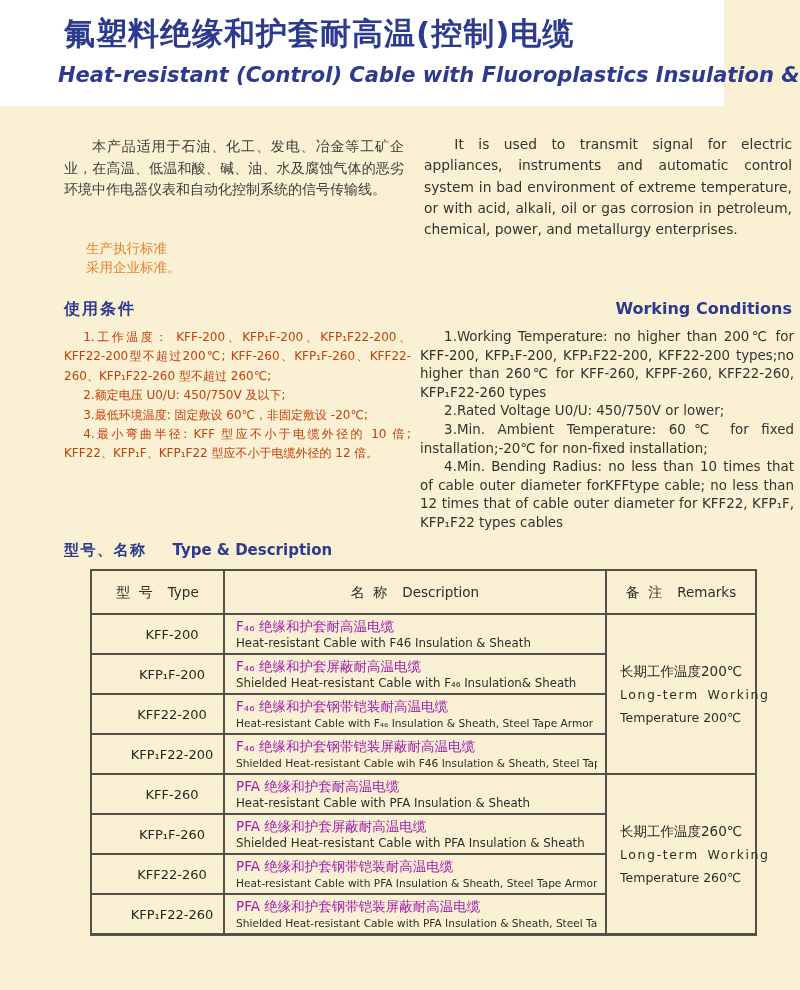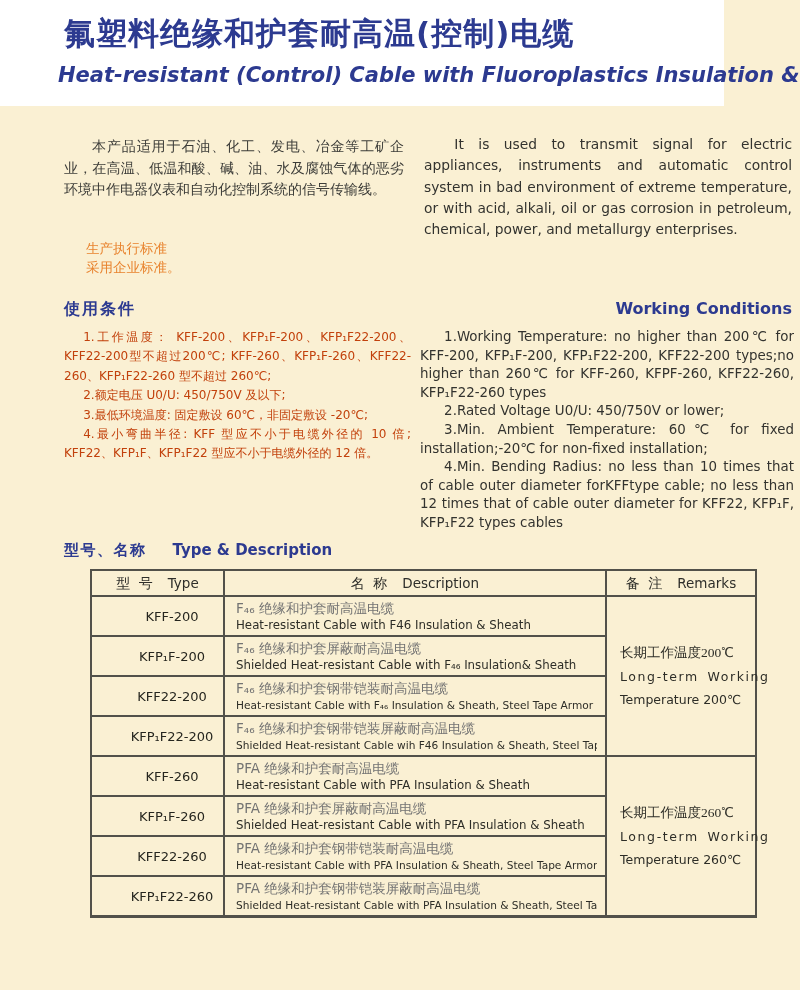--- a/index.html
+++ b/index.html
@@ -48,31 +48,31 @@
   .usage-en p { text-indent:1.8em; }
   .type-h { position:absolute; left:64px; top:540px; white-space:nowrap; }
   .type-h .zh { font-size:15px; font-weight:bold; color:#2c3a90; letter-spacing:1.5px; }
   .type-h .en { font-size:15px; font-weight:bold; color:#2c3a90; margin-left:26px; }
   table.spec {
     position:absolute; left:90px; top:569px; width:665px;
     border-collapse:collapse; table-layout:fixed;
     border:2px solid #52514a; border-bottom-width:3px;
   }
   table.spec td { border:2px solid #52514a; vertical-align:middle; }
-  tr.hdr td { height:26px; text-align:center; white-space:nowrap; }
+  tr.hdr td { height:44px; text-align:center; white-space:nowrap; }
   .hdr-zh { font-size:14px; color:#2e2e2a; letter-spacing:2px; }
   .hdr-en { font-size:13.5px; color:#2e2e2a; margin-left:13px; letter-spacing:0; }
   tr.r { height:40px; }
   td.c-type { text-align:center; font-size:13px; color:#26261f; white-space:nowrap;padding-left:29px; }
   td.c-desc { padding:2px 8px 2px 11px; }
-  .d-zh { font-size:13.5px; color:#737373; line-height:18px; white-space:nowrap; overflow:hidden; }
+  .d-zh { font-size:13.5px; color:#a21caf; line-height:18px; white-space:nowrap; overflow:hidden; }
   .d-en { font-size:11.8px; color:#2d2d27; line-height:16px; white-space:nowrap; overflow:hidden; }
   .d-en.tight { font-size:10.6px; }
   td.c-remark { padding-left:13px; }
-  .rm-zh { font-size:13.5px; color:#2d2d27; line-height:24px; white-space:nowrap;font-family:Liberation Serif, serif; }
+  .rm-zh { font-size:13.5px; color:#2d2d27; line-height:24px; white-space:nowrap; }
   .rm-en { font-size:12.5px; color:#2d2d27; line-height:23.5px; white-space:nowrap; }
   .rm-en.sp { letter-spacing:1.6px; word-spacing:3px; }
 </style>
 </head>
 <body>
 
 <div class="page">
 
   <div class="masthead">
     <div class="title-zh">氟塑料绝缘和护套耐高温(控制)电缆</div>

